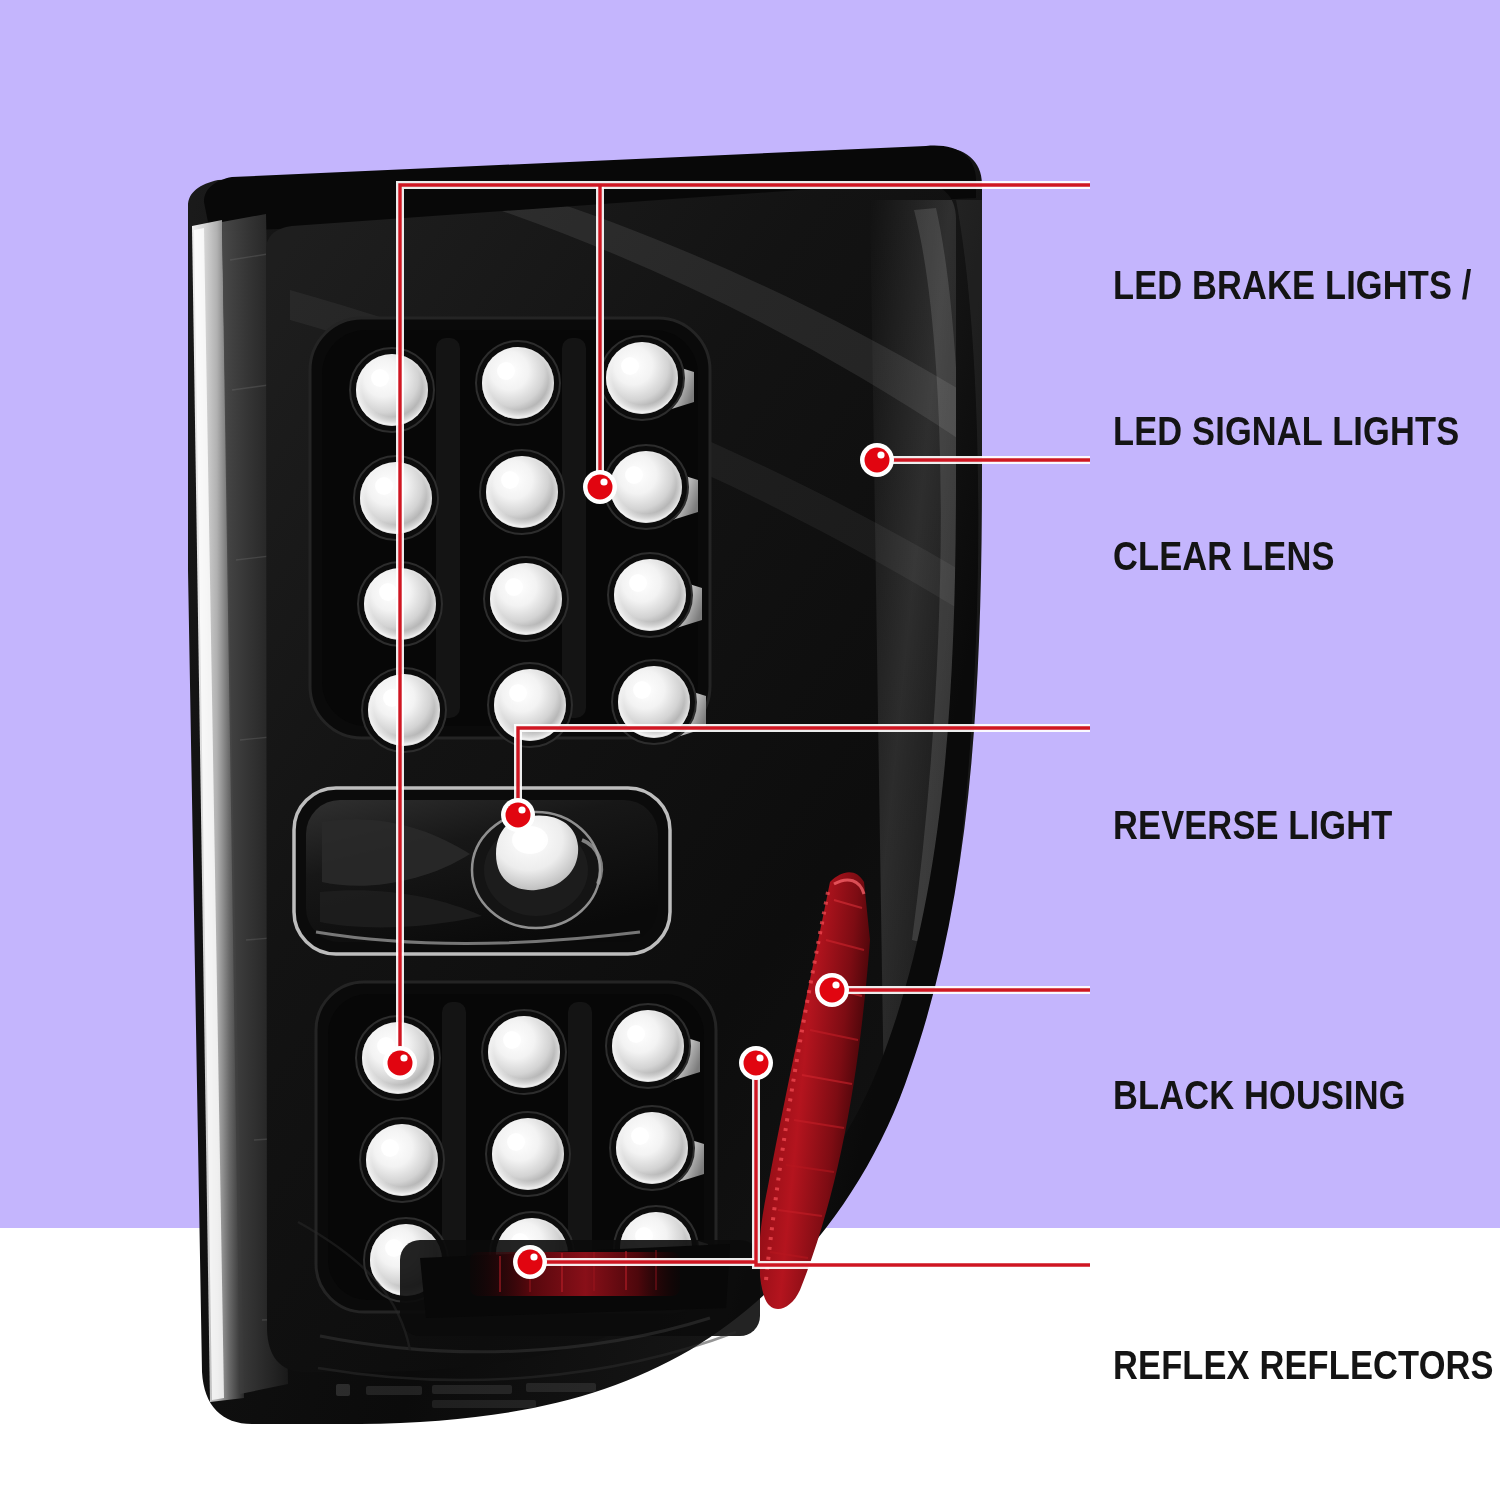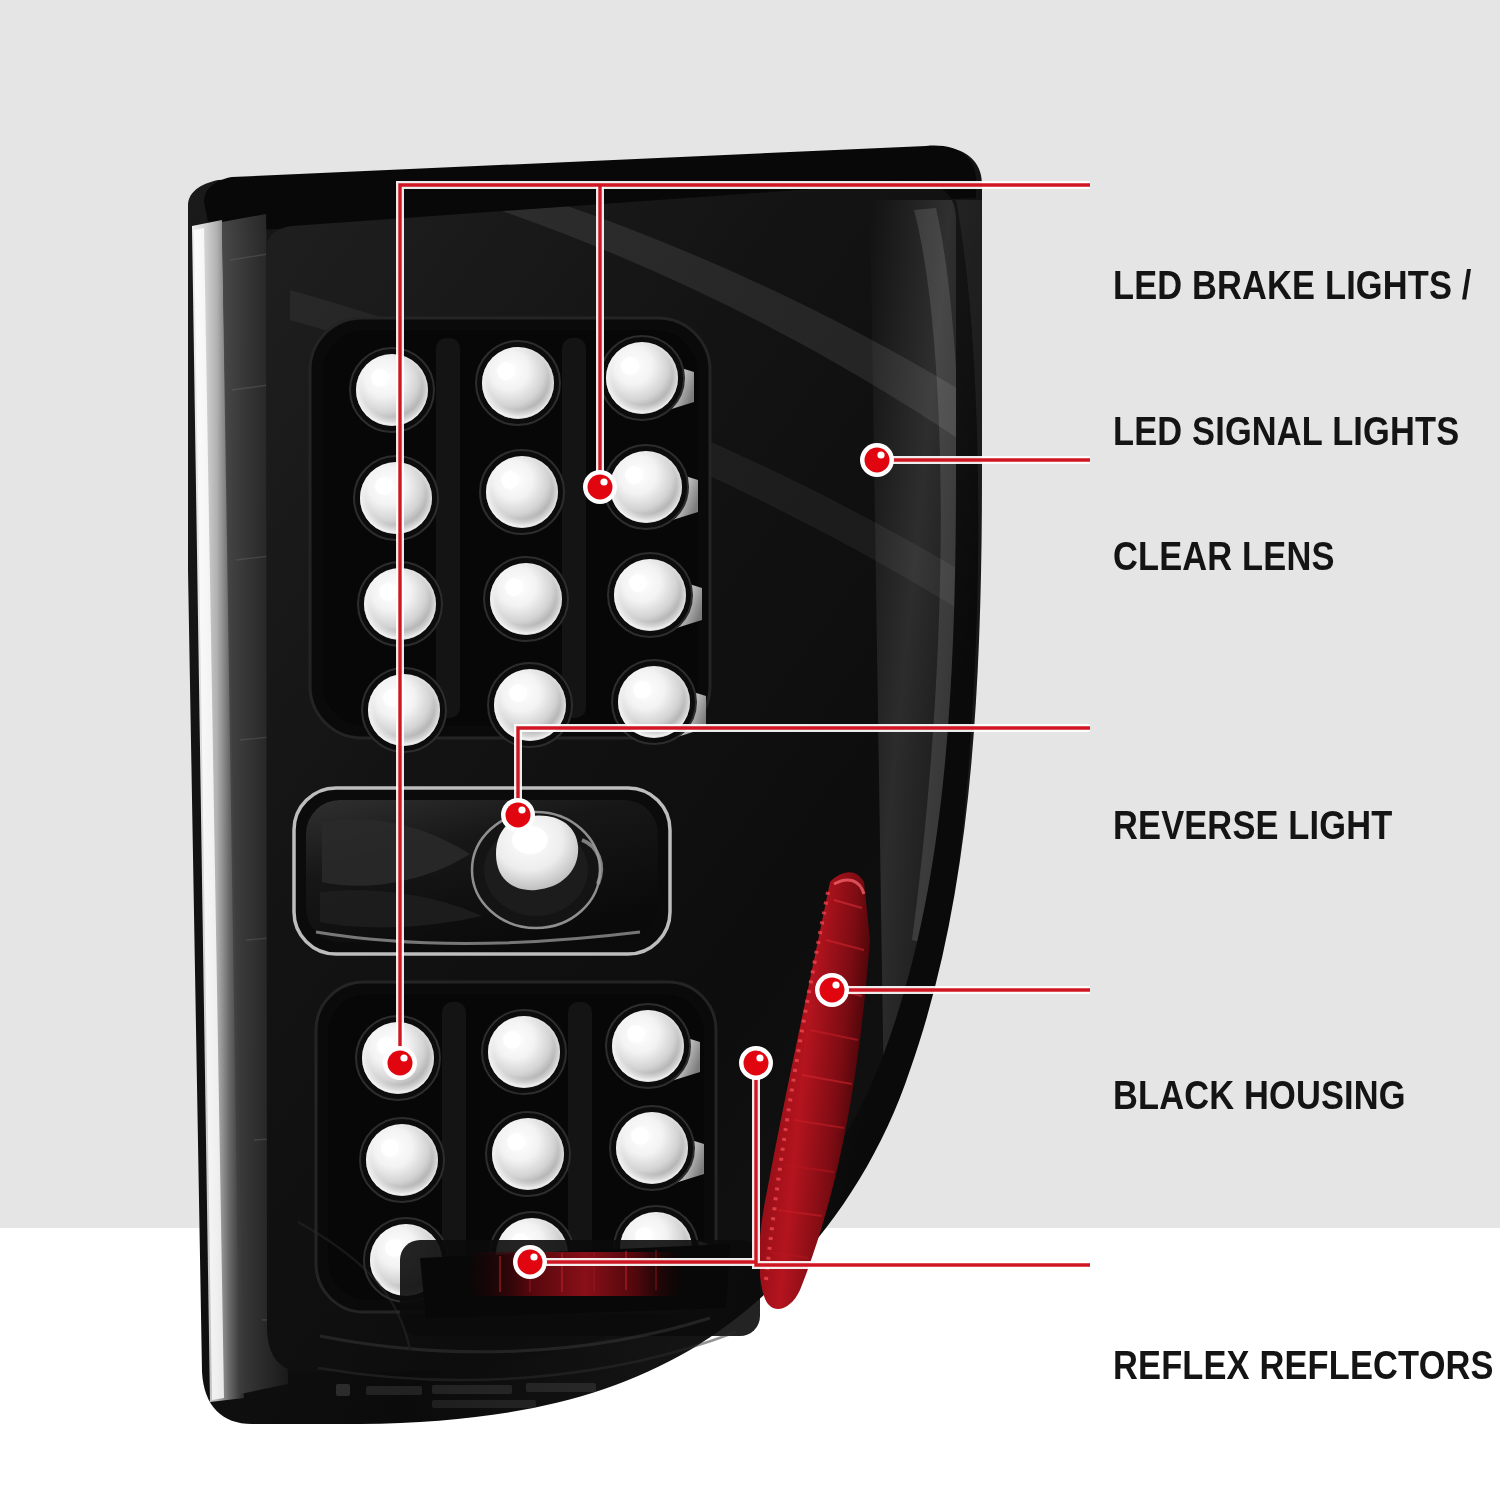--- a/index.html
+++ b/index.html
@@ -13,21 +13,21 @@
     position: relative;
     font-family: "Liberation Sans", sans-serif;
     overflow: hidden;
   }
 
   #stage {
     position: absolute;
     left: 0; top: 0;
     width: 1500px;
     height: 1228px;
-    background: #e5e5e5;
+    background: #c4b5fd;
   }
 
   
   .callout-label {
     position: absolute;
     color: #141414;
     font-family: "Liberation Sans", sans-serif;
     font-weight: bold;
     font-size: 40px;
     letter-spacing: 0.2px;

